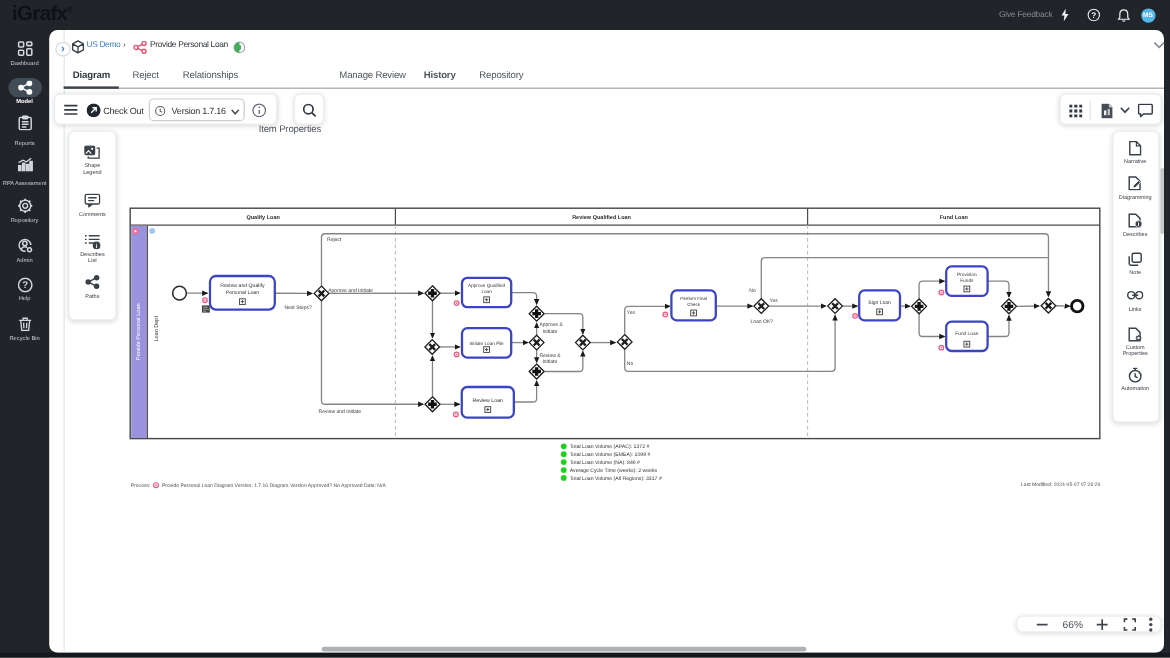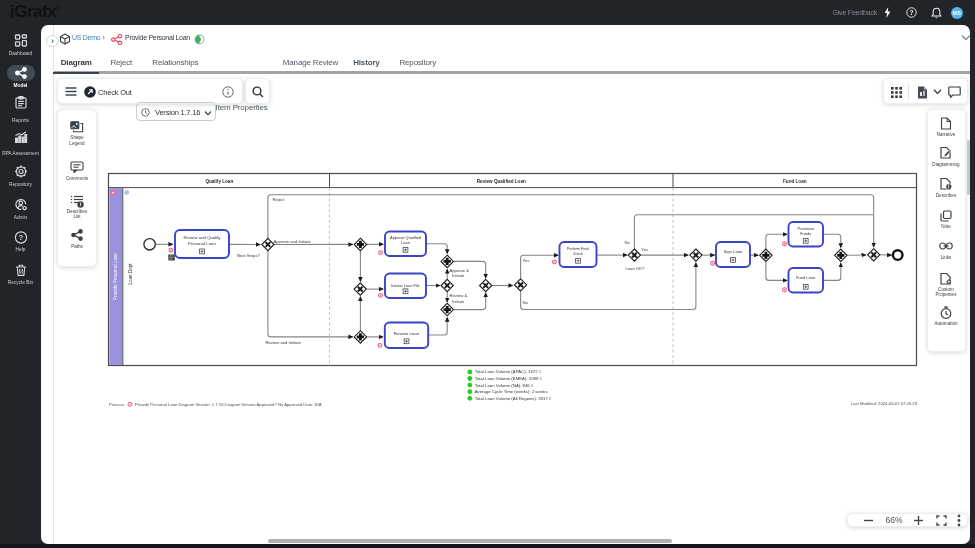--- a/index.html
+++ b/index.html
@@ -26,31 +26,31 @@
   
   #content { position:absolute; left:41px; top:25px; width:929px; height:518.5px; background:#fff; border-radius:7px; }
   #leftstrip { position:absolute; left:12px; top:0; width:1px; height:518.5px; background:#e3e5e8; }
   #collapse { position:absolute; left:5.2px; top:9.6px; width:12.6px; height:12.6px; background:#fff; border:1px solid #d6d9dd; border-radius:50%; color:#3f7fc0; font-size:9.5px; line-height:10.5px; text-align:center; font-weight:bold; }
   #rt-chev { position:absolute; left:919px; top:9px; color:#777e86; }
 
   
   .crumbtxt { position:absolute; top:9px; font-size:7px; letter-spacing:-0.28px; font-weight:500; }
 
   
-  #tabrow { position:absolute; left:13px; top:23px; width:916px; height:25.5px; border-bottom:3px solid #a3a3a3;text-align:right; }
+  #tabrow { position:absolute; left:13px; top:23px; width:916px; height:25.5px; border-bottom:1px solid #a3a3a3;text-align:right; }
   .tab { position:absolute; top:9.5px; font-size:8px; letter-spacing:-0.15px; color:#4f575f; white-space:nowrap; transform:translateX(-50%); }
   .tab.active { color:#30383f; font-weight:bold; }
   #tabline { position:absolute; left:12px; top:46.6px; width:46px; height:2.2px; background:#3a4148; }
 
   
   .card { position:absolute; background:#fff; border:1px solid #eceef0; border-radius:5px; box-shadow:0 1px 4px rgba(40,45,50,.18); }
   .tool-label { position:absolute; width:100%; text-align:center; font-size:4.6px; color:#3a4148; line-height:5.6px; }
   .tool-icon { position:absolute; left:50%; transform:translateX(-50%); }
 
-  #vselect { position:absolute; left:78px; top:3.5px; width:80px; height:19px; border:1px solid #c9ccd1; border-radius:4px;margin-top:20px; }
+  #vselect { position:absolute; left:78px; top:3.5px; width:80px; height:19px; border:1px solid #c9ccd1; border-radius:4px; }
   #vselect span { position:absolute; left:18px; top:5px; font-size:7.5px; letter-spacing:-0.2px; color:#333; white-space:nowrap; }
 
   .zc { position:absolute; top:0; height:100%; display:flex; align-items:center; justify-content:center; color:#40464d; }
 </style>
 </head>
 <body>
 
 <div id="topbar">
   <div id="logo">iGrafx<sup>®</sup></div>
   <div id="givefb">Give Feedback</div>
@@ -358,21 +358,21 @@
       <text x="109" y="405.8">Process:</text>
       <text x="135" y="405.8">Provide Personal Loan Diagram Version: 1.7.16 Diagram Version Approved? No Approved Date: N/A</text>
       <text x="917" y="405.3" text-anchor="end">Last Modified: 2024-05-07 07:26:29</text>
     </g>
     <g>
         <circle cx="130" cy="404.3" r="2" fill="none" stroke="#ee5c86" stroke-width="1"></circle>
         <path d="M129.4,403.4 L131,404.3 L129.4,405.2 Z" fill="#ee5c86"></path>
       </g>
   </svg>
 
-  <div class="card" id="toolcard1" style="left:16px;top:52.5px;width:186px;height:26.5px;">
+  <div class="card" id="toolcard1" style="left:4px;top:52.5px;width:186px;height:26.5px;">
     <svg class="abs" style="left:7px;top:7.5px;" width="12" height="11" viewBox="0 0 12 11">
         <g stroke="#343b44" stroke-width="1.4">
           <line x1="0.5" y1="2" x2="11.5" y2="2"></line>
           <line x1="0.5" y1="5.5" x2="11.5" y2="5.5"></line>
           <line x1="0.5" y1="9" x2="11.5" y2="9"></line>
         </g>
       </svg>
     <svg class="abs" style="left:25.5px;top:7px;" width="12" height="12" viewBox="0 0 12 12">
         <circle cx="6" cy="6" r="5.8" fill="#20262e"></circle>
         <path d="M4 8 L8 4 M5 3.8 L8.2 3.8 L8.2 7" stroke="#fff" stroke-width="1.1" fill="none"></path>

